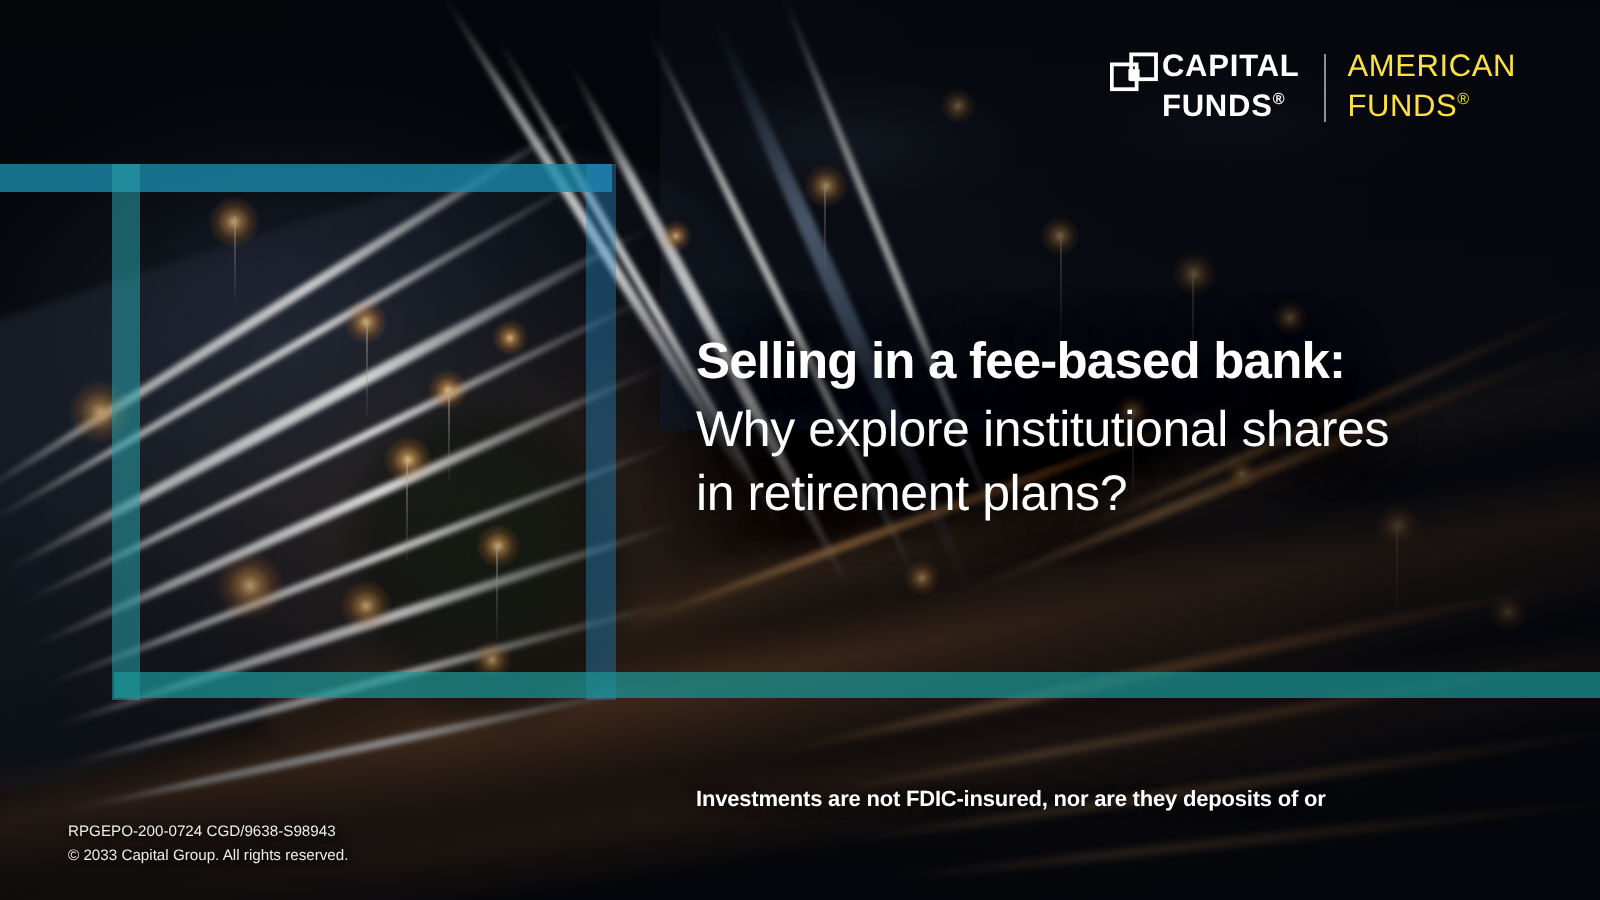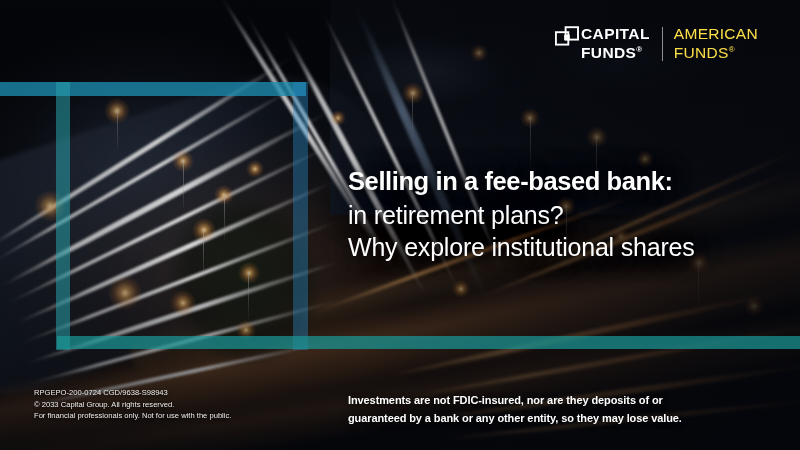--- a/index.html
+++ b/index.html
@@ -197,21 +197,21 @@
     display: block;
     font-size: 25px;
     font-weight: normal;
     letter-spacing: -0.2px;
     line-height: 32px;
   }
 
   
   .legal {
     position: absolute;
-    left: 34px; top: 387px;
+    left: 34px; top: 410px;
     color: rgba(255,255,255,0.92);
     font-size: 7.6px;
     line-height: 11.5px;
     text-shadow: 0 1px 3px rgba(0,0,0,0.9);
   }
   .legal span { display: block; white-space: nowrap; }
 
   .disclosure {
     position: absolute;
     left: 348px; top: 392px;
@@ -322,28 +322,26 @@
       <div class="logo-div"></div>
       <div class="logo-words2">
         <span class="l1">AMERICAN</span>
         <span class="l2"><span>FUNDS</span><span class="reg">®</span></span>
       </div>
     </div>
   </div>
 
   <div class="headline">
     <span class="h1">Selling in a fee-based bank:</span>
+    <span class="h2">Why explore institutional shares</span>
     <span class="h2">in retirement plans?</span>
-    <span class="h2">Why explore institutional shares</span>
   </div>
 
   <div class="legal">
     <span>RPGEPO-200-0724  CGD/9638-S98943</span>
     <span>© 2033 Capital Group. All rights reserved.</span>
-    <span>For financial professionals only. Not for use with the public.</span>
   </div>
 
   <div class="disclosure">
     <span>Investments are not FDIC-insured, nor are they deposits of or</span>
-    <span>guaranteed by a bank or any other entity, so they may lose value.</span>
   </div>
 
 </div>
 
 </body></html>

